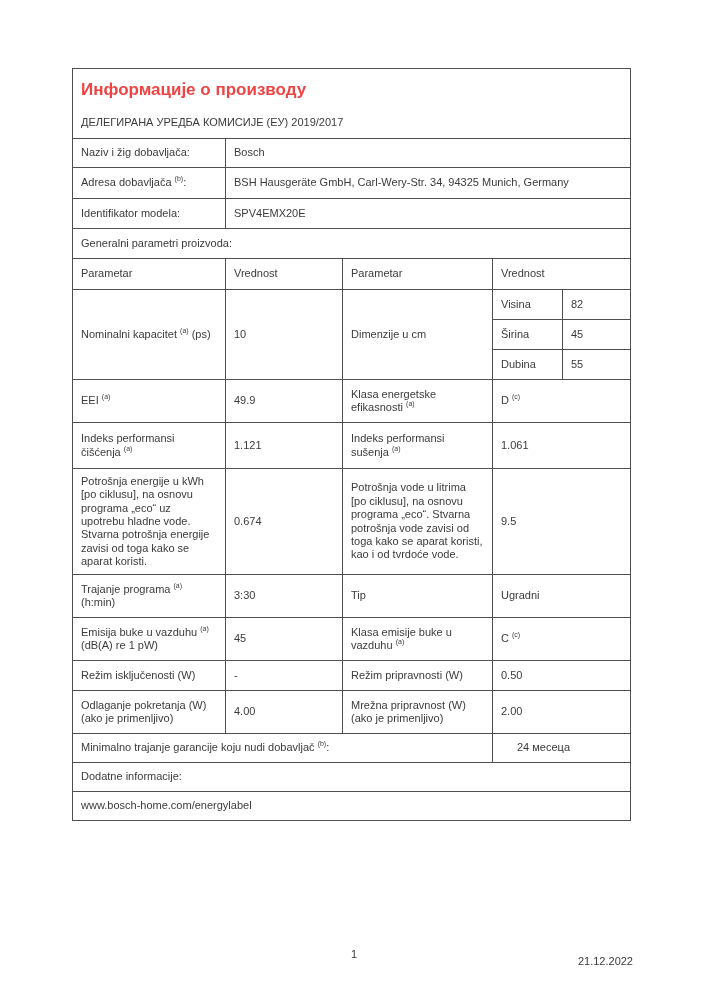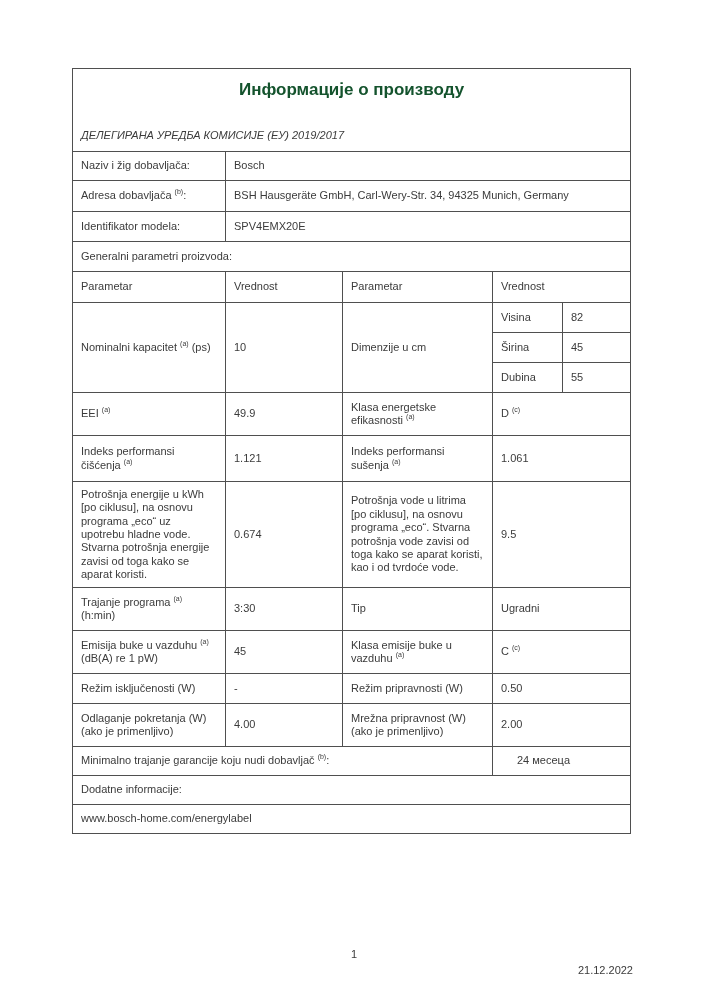--- a/index.html
+++ b/index.html
@@ -14,32 +14,32 @@
     border-collapse:collapse; table-layout:fixed;
   }
   td {
     border:1px solid #4f4f4f;
     font-size:11px; line-height:1.22;
     padding:4px 8px;
     vertical-align:middle;
     overflow:hidden;
   }
   td.title-cell { padding:11px 8px 9px 8px; vertical-align:top; }
-  .doc-title { font-size:17px; font-weight:bold; color:#14532d;text-align:center; }
-  .doc-subtitle { font-size:11px; margin-top:28px; font-weight:normal;font-style:italic; }
+  .doc-title { font-size:17px; font-weight:bold; color:#ef4444; }
+  .doc-subtitle { font-size:11px; margin-top:15px; font-weight:normal; }
   .bold { font-weight:normal; }
   .val { text-align:left; }
   .left-val { text-align:left;padding-left:24px; }
   sup { font-size:7px; line-height:0; vertical-align:super; letter-spacing:0; }
   .footer {
     position:absolute; left:0; top:948px; width:708px;
     font-size:11px; color:#3b3b3b;
   }
   .footer .pagenum { position:absolute; left:0; width:708px; text-align:center; }
-  .footer .date { position:absolute; right:75px; top:16px; }
+  .footer .date { position:absolute; right:75px; top:7px; }
   a.plain { color:#3b3b3b; text-decoration:none; }
 </style>
 </head>
 <body>
 
 <table class="sheet">
   <colgroup>
     <col style="width:153px">
     <col style="width:117px">
     <col style="width:150px">

